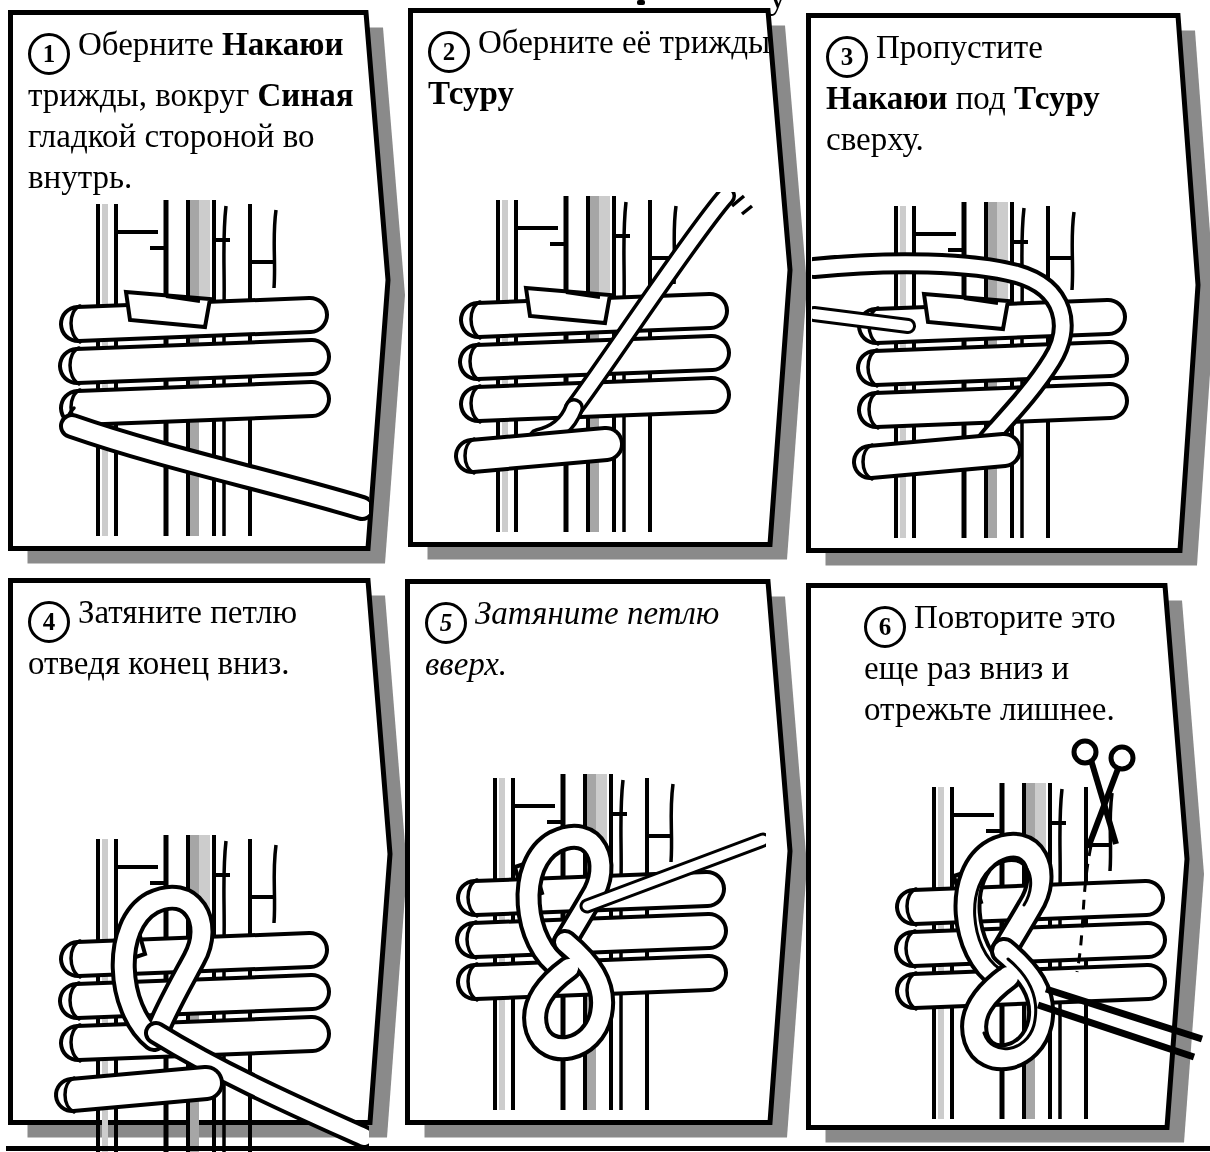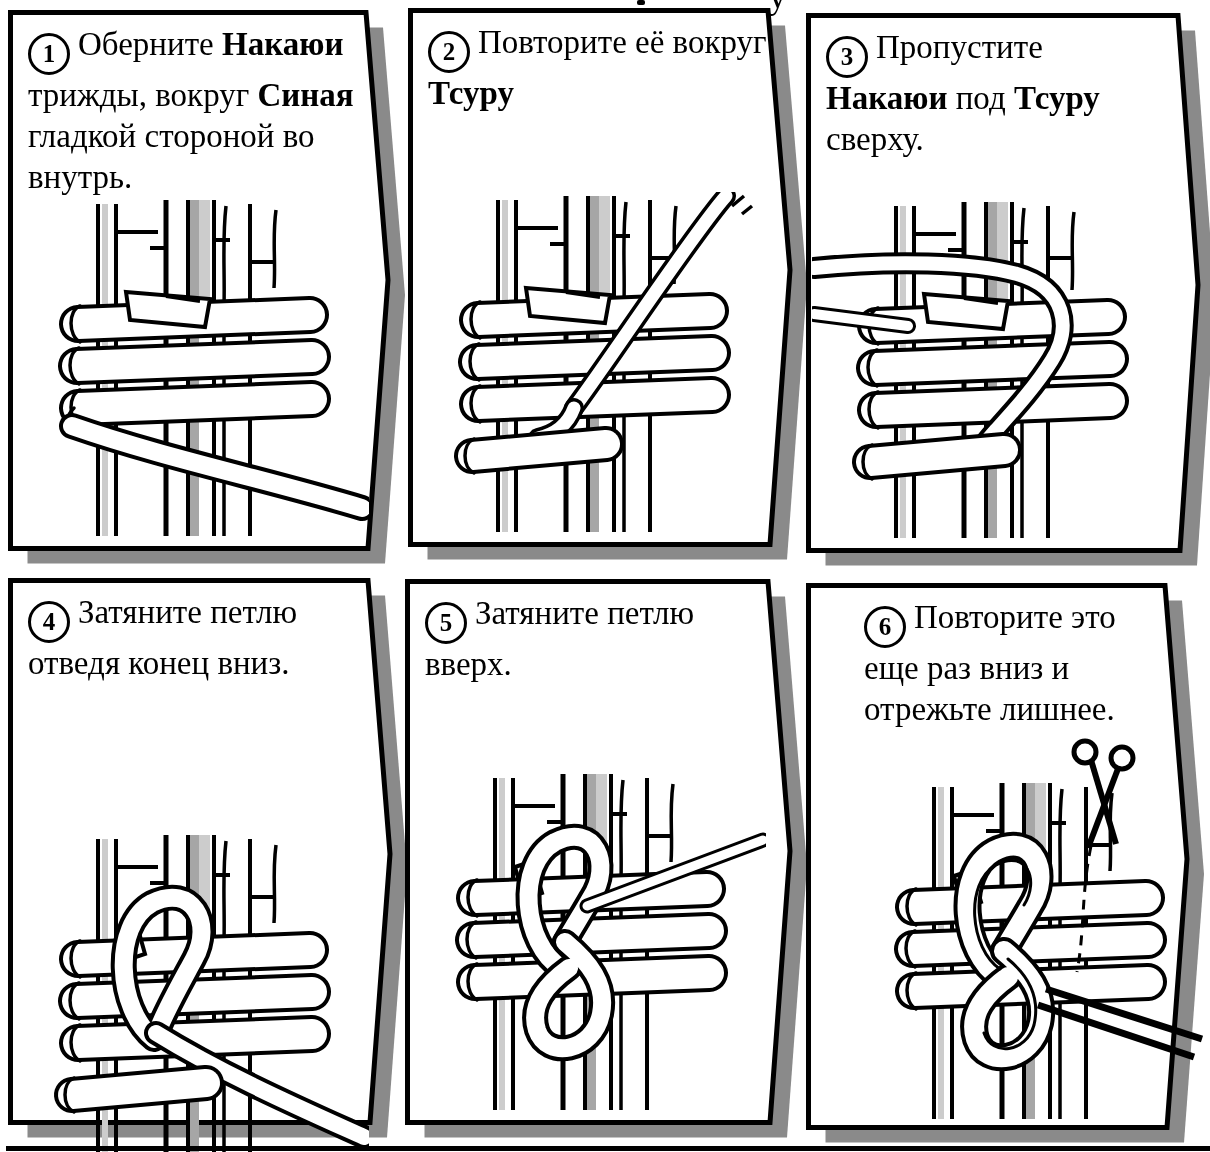--- a/index.html
+++ b/index.html
@@ -84,21 +84,21 @@
     </div>
   </div>
 
   <div class="card" id="card2" style="left:408px;top:8px;width:384px;height:539px;">
     <svg class="frame" width="404" height="560">
       <polygon points="19.5,17.5 377,17.5 399,277 379,551.5 19.5,551.5" fill="#8a8a8a" stroke="none"></polygon>
       <polygon points="2.5,2.5 360,2.5 382,262 362,536.5 2.5,536.5" fill="#ffffff" stroke="#000" stroke-width="5"></polygon>
     </svg>
     <div class="content" style="width:362px;height:539px;">
       <div class="txt">
-        <span class="num">2</span><span><span>Повторите её вокруг </span><span class="b">Тсуру</span></span>
+        <span class="num">2</span><span><span>Оберните её трижды </span><span class="b">Тсуру</span></span>
       </div>
       <svg class="illu" width="355" height="345" viewBox="0 0 355 345">
         <defs>
           <path id="c2b1" d="M64,128 L296,119" fill="none"></path>
           <path id="c2b2" d="M63,170 L298,161" fill="none"></path>
           <path id="c2b3" d="M64,212 L298,203" fill="none"></path>
           <path id="c2diag" d="M160,216 C200,162 280,40 312,4" fill="none"></path>
           <path id="c2curl" d="M160,216 c-6,16 -18,26 -36,30" fill="none"></path>
           <path id="c2b4" d="M58,264 L192,252" fill="none"></path>
         </defs>
@@ -256,21 +256,21 @@
         </g>
       </svg>
     </div>
   </div>
 
   <div class="card" id="card5" style="left:405px;top:579px;width:387px;height:546px;">
     <svg class="frame" width="407" height="568">
       <polygon points="19.5,17.5 380,17.5 402,287 382,558.5 19.5,558.5" fill="#8a8a8a" stroke="none"></polygon>
       <polygon points="2.5,2.5 363,2.5 385,272 365,543.5 2.5,543.5" fill="#ffffff" stroke="#000" stroke-width="5"></polygon>
     </svg>
-    <div class="content" style="width:365px;height:546px;">
+    <div class="content" style="width:365px;height:546px;font-style:italic;">
       <div class="txt">
         <span class="num">5</span><span><span>Затяните петлю вверх.</span></span>
       </div>
       <svg class="illu" width="355" height="345" viewBox="0 0 355 345">
         <defs>
           <path id="c5b1" d="M64,128 L296,119" fill="none"></path>
           <path id="c5b2" d="M63,170 L298,161" fill="none"></path>
           <path id="c5b3" d="M64,212 L298,203" fill="none"></path>
           <path id="c5up" d="M150,198 C112,174 104,94 144,72 C184,52 202,94 180,128 C172,142 162,158 154,172" fill="none"></path>
           <path id="c5lo" d="M154,172 C178,192 196,214 190,244 C182,282 136,290 126,260 C118,234 136,214 158,198" fill="none"></path>

